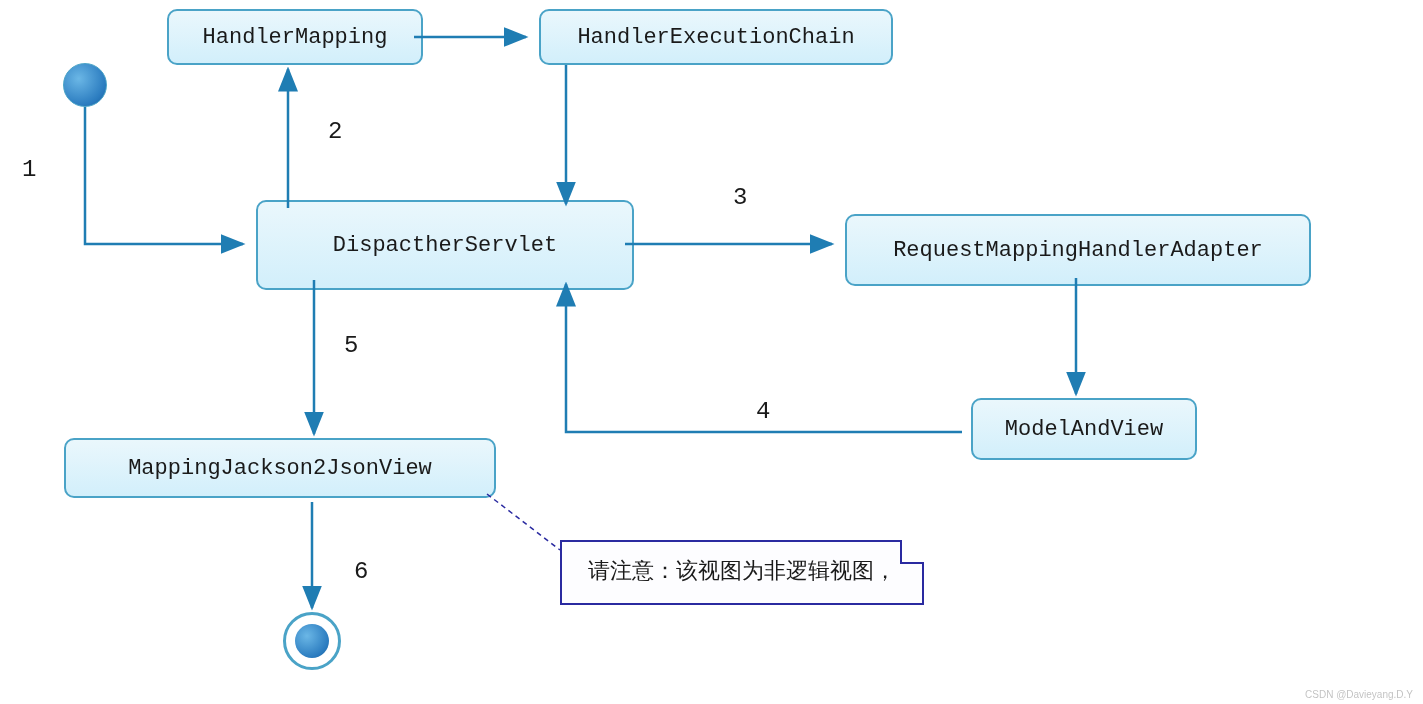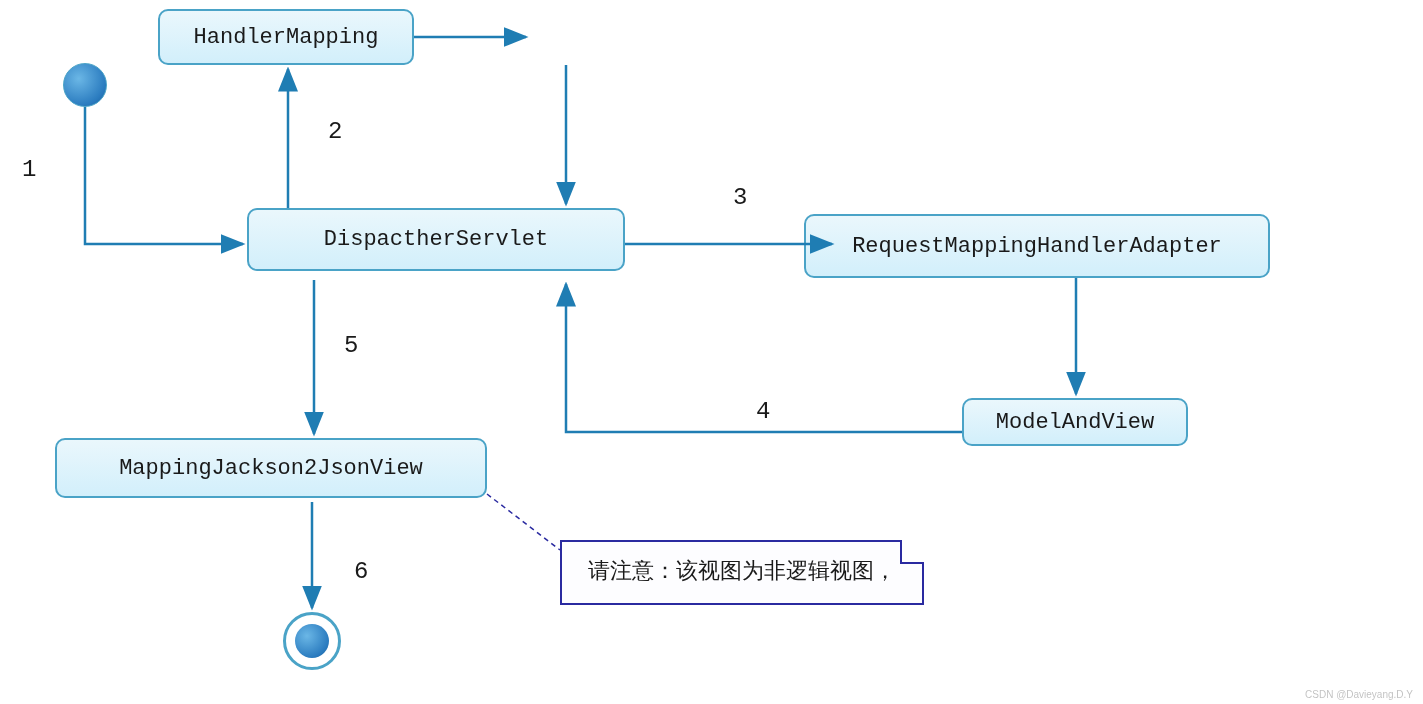--- a/index.html
+++ b/index.html
@@ -23,20 +23,21 @@
     border-radius: 10px;
     background: linear-gradient(to bottom, #eaf7fc 0%, #d2effb 100%);
     display: flex;
     align-items: center;
     justify-content: center;
     font-size: 22px;
     color: #1a1a1a;
     font-family: "Courier New", "SimSun", monospace;
     padding: 0 14px;
     white-space: nowrap;
+    margin-left: 9px;
   }
   .start-circle {
     position: absolute;
     width: 44px;
     height: 44px;
     border-radius: 50%;
     background: radial-gradient(circle at 35% 35%, #6bb7e6 0%, #2a7bbf 70%, #175a94 100%);
     border: 1px solid #4aa3c7;
   }
   .end-outer {
@@ -106,30 +107,33 @@
 <body>
 
 <div class="canvas">
 
   <div class="start-circle" style="left:63px; top:63px;"></div>
 
   <div class="node" style="left:158px; top:9px; width:256px; height:56px;">
     <span>HandlerMapping</span>
   </div>
 
+  <div class="node" style="left:530px; top:9px; width:354px; height:56px;">
+    <span>HandlerExecutionChain</span>
+  </div>
 
-  <div class="node" style="left:247px; top:208px; width:378px; height:63px;text-align:right;">
+  <div class="node" style="left:247px; top:200px; width:378px; height:90px;text-align:right;">
     <span>DispactherServlet</span>
   </div>
 
-  <div class="node" style="left:804px; top:214px; width:466px; height:64px;">
+  <div class="node" style="left:836px; top:214px; width:466px; height:72px;">
     <span>RequestMappingHandlerAdapter</span>
   </div>
 
-  <div class="node" style="left:962px; top:398px; width:226px; height:48px;">
+  <div class="node" style="left:962px; top:398px; width:226px; height:62px;">
     <span>ModelAndView</span>
   </div>
 
   <div class="node" style="left:55px; top:438px; width:432px; height:60px;">
     <span>MappingJackson2JsonView</span>
   </div>
 
   <div class="end-outer" style="left:283px; top:612px;">
     <div class="end-inner"></div>
   </div>

